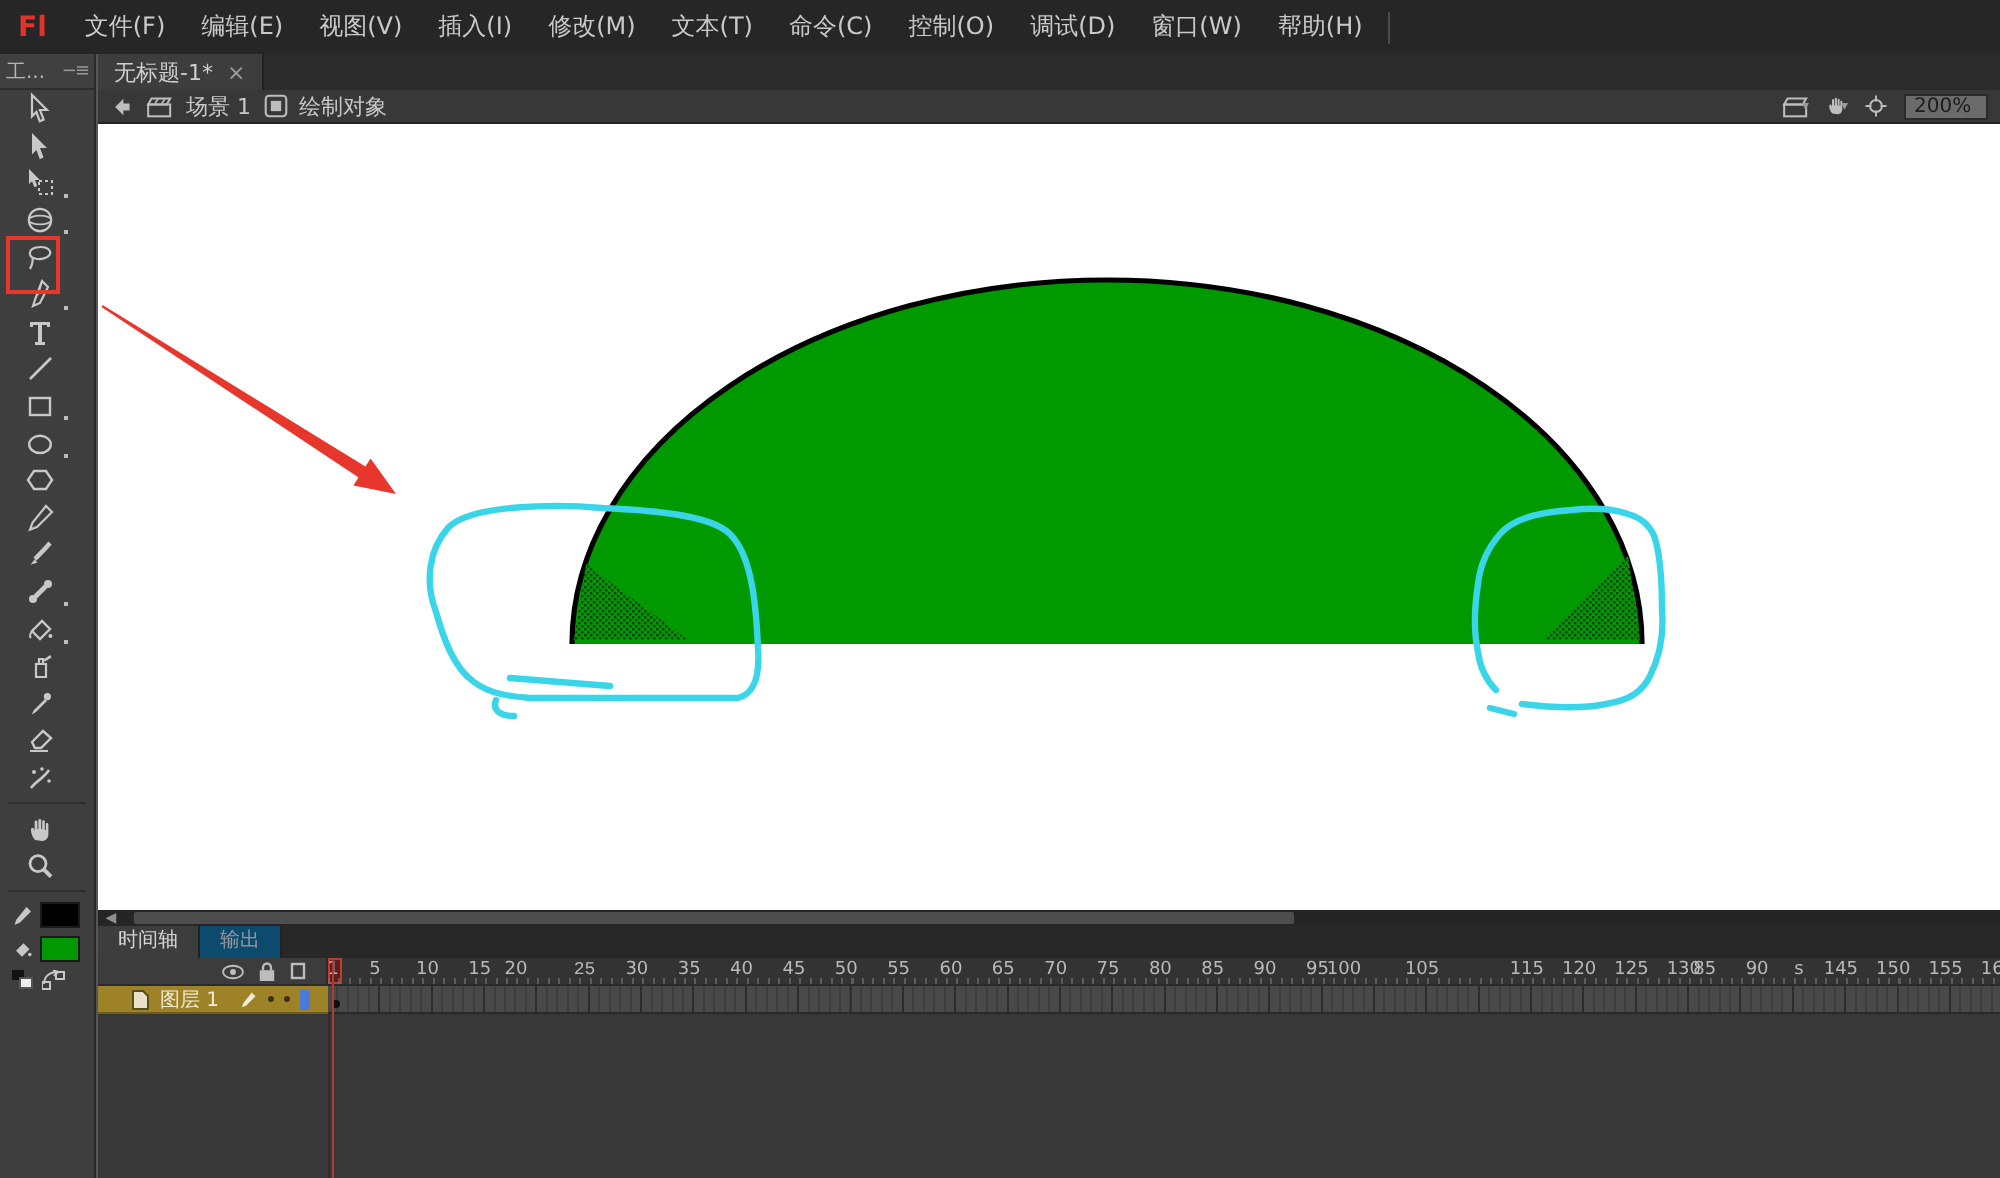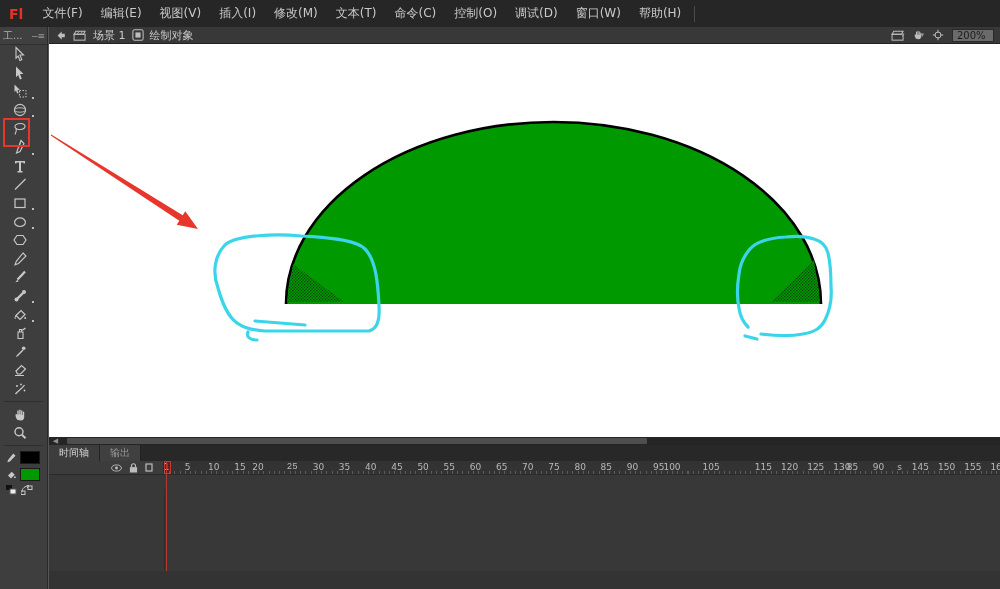--- a/index.html
+++ b/index.html
@@ -50,21 +50,21 @@
   .stage svg { position:absolute; left:0; top:0; }
 
   .hscroll { position:relative; height:8px; background:#252525; }
   .hs-arrow { position:absolute; left:2px; top:0; width:9px; height:8px; color:#8f8f8f;
     font-size:7px; line-height:8px; text-align:center; }
   .hs-thumb { position:absolute; left:18px; top:1px; width:580px; height:6px; background:#4e4e4e; border-radius:1px; }
 
   
   .timeline { position:relative; height:126px; background:#383838;text-align:center; }
   .tl-tabs { height:16px; background:#282828; display:flex; }
-  .tl-tab { height:16px; padding:0 10px; font-size:10px; line-height:16px; color:#999; background:#404040; border-right:1px solid #222; }
+  .tl-tab { height:16px; padding:0 10px; font-size:10px; line-height:16px; color:#999; background:#0c4a6e; border-right:1px solid #222; }
   .tl-tab.active { background:#3d3d3d; color:#d5d5d5; }
 
   .tl-head { position:relative; height:14px; display:flex; }
   .tl-head-left { width:115px; background:#3c3c3c; border-right:1px solid #2a2a2a; border-bottom:1px solid #2a2a2a;
     display:flex; align-items:center; justify-content:flex-end; gap:7px; padding-right:10px; }
   .tl-ruler { position:relative; flex:1; background:#333; border-bottom:1px solid #2a2a2a; overflow:hidden; }
   .rl { position:absolute; top:1px; transform:translateX(-50%); font-size:9px; color:#b9b9b9; white-space:nowrap; }
   .ticks { position:absolute; left:0; right:0; bottom:0; height:3px;
     background:repeating-linear-gradient(90deg,#7e7e7e 0 1px,transparent 1px 5.235px); opacity:.55; }
   .frame1-marker { position:absolute; left:0px; top:0; width:7px; height:13px;
@@ -271,20 +271,26 @@
           <rect x="0" y="6" width="4" height="3.5" fill="none" stroke="#c8c8c8"></rect>
           <rect x="7" y="1" width="4" height="3.5" fill="none" stroke="#c8c8c8"></rect>
         </svg>
     </div>
   </aside>
 
   <div class="anno-rect"></div>
 
   <main class="workarea">
 
+    <div class="tabbar">
+      <div class="doc-tab">
+        <span>无标题-1*</span>
+        <span class="close">×</span>
+      </div>
+    </div>
 
     <div class="editbar">
       <svg width="12" height="11" viewBox="0 0 16 16">
           <path d="M9 2 L3 8 L9 14 L9 10.5 L13.5 10.5 L13.5 5.5 L9 5.5 Z" fill="#bdbdbd"></path>
         </svg>
       <svg width="14" height="11" viewBox="0 0 16 13">
           <rect x="1" y="5" width="13" height="7" fill="none" stroke="#bdbdbd" stroke-width="1.2"></rect>
           <path d="M1 5 L3 1.5 L14 1.5 L12 5 Z" fill="none" stroke="#bdbdbd" stroke-width="1.2"></path>
           <path d="M5 4.5 L7 1.5 M9 4.5 L11 1.5" stroke="#bdbdbd"></path>
         </svg>
@@ -402,20 +408,39 @@
             <span class="rl" style="left: 688.403px;">85</span>
             <span class="rl" style="left: 714.577px;">90</span>
             <span class="rl" style="left: 735.518px;">s</span>
             <span class="rl" style="left: 756.457px;">145</span>
             <span class="rl" style="left: 782.633px;">150</span>
             <span class="rl" style="left: 808.808px;">155</span>
             <span class="rl" style="left: 834.982px;">160</span>
           </div>
       </div>
 
+      <div class="tl-layerrow">
+        <div class="layer-left">
+          <svg width="10" height="10" viewBox="0 0 10 10">
+              <path d="M1.5 0.5 H6.5 L9 3 V9.5 H1.5 Z" fill="#e8e0c8" stroke="#5a4c16"></path>
+            </svg>
+          <span class="layer-name">图层 1</span>
+          <svg width="10" height="10" viewBox="0 0 16 16">
+              <path d="M11 2 L14 5 L6.5 12.5 L3 13.8 L4.3 10.3 Z" fill="#f2ead2"></path>
+            </svg>
+          <span class="layer-dot"></span>
+          <span class="layer-dot"></span>
+          <svg width="5" height="10">
+              <rect width="5" height="10" fill="#4a7bd8"></rect>
+            </svg>
+        </div>
+        <div class="layer-frames">
+          <span class="keyframe-dot"></span>
+        </div>
+      </div>
 
       <div class="tl-body">
         <div class="colsep"></div>
       </div>
 
       <div class="playhead"></div>
     </div>
   </main>
 </div>
 

